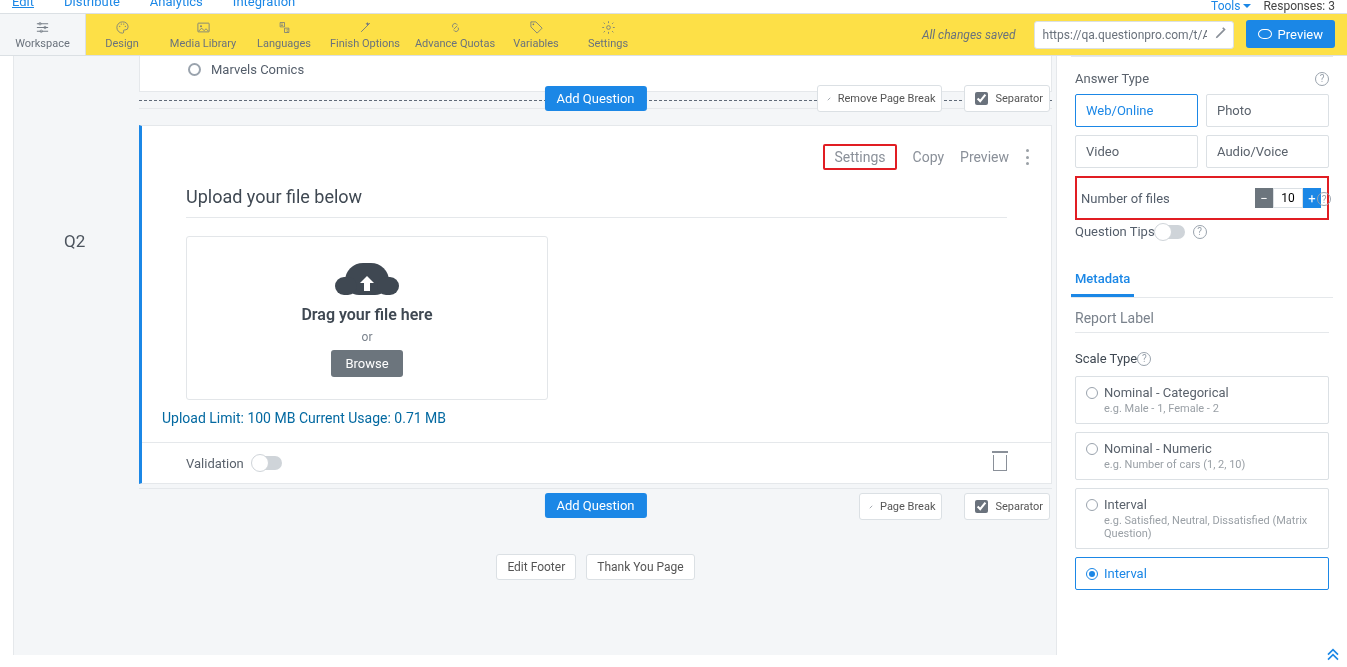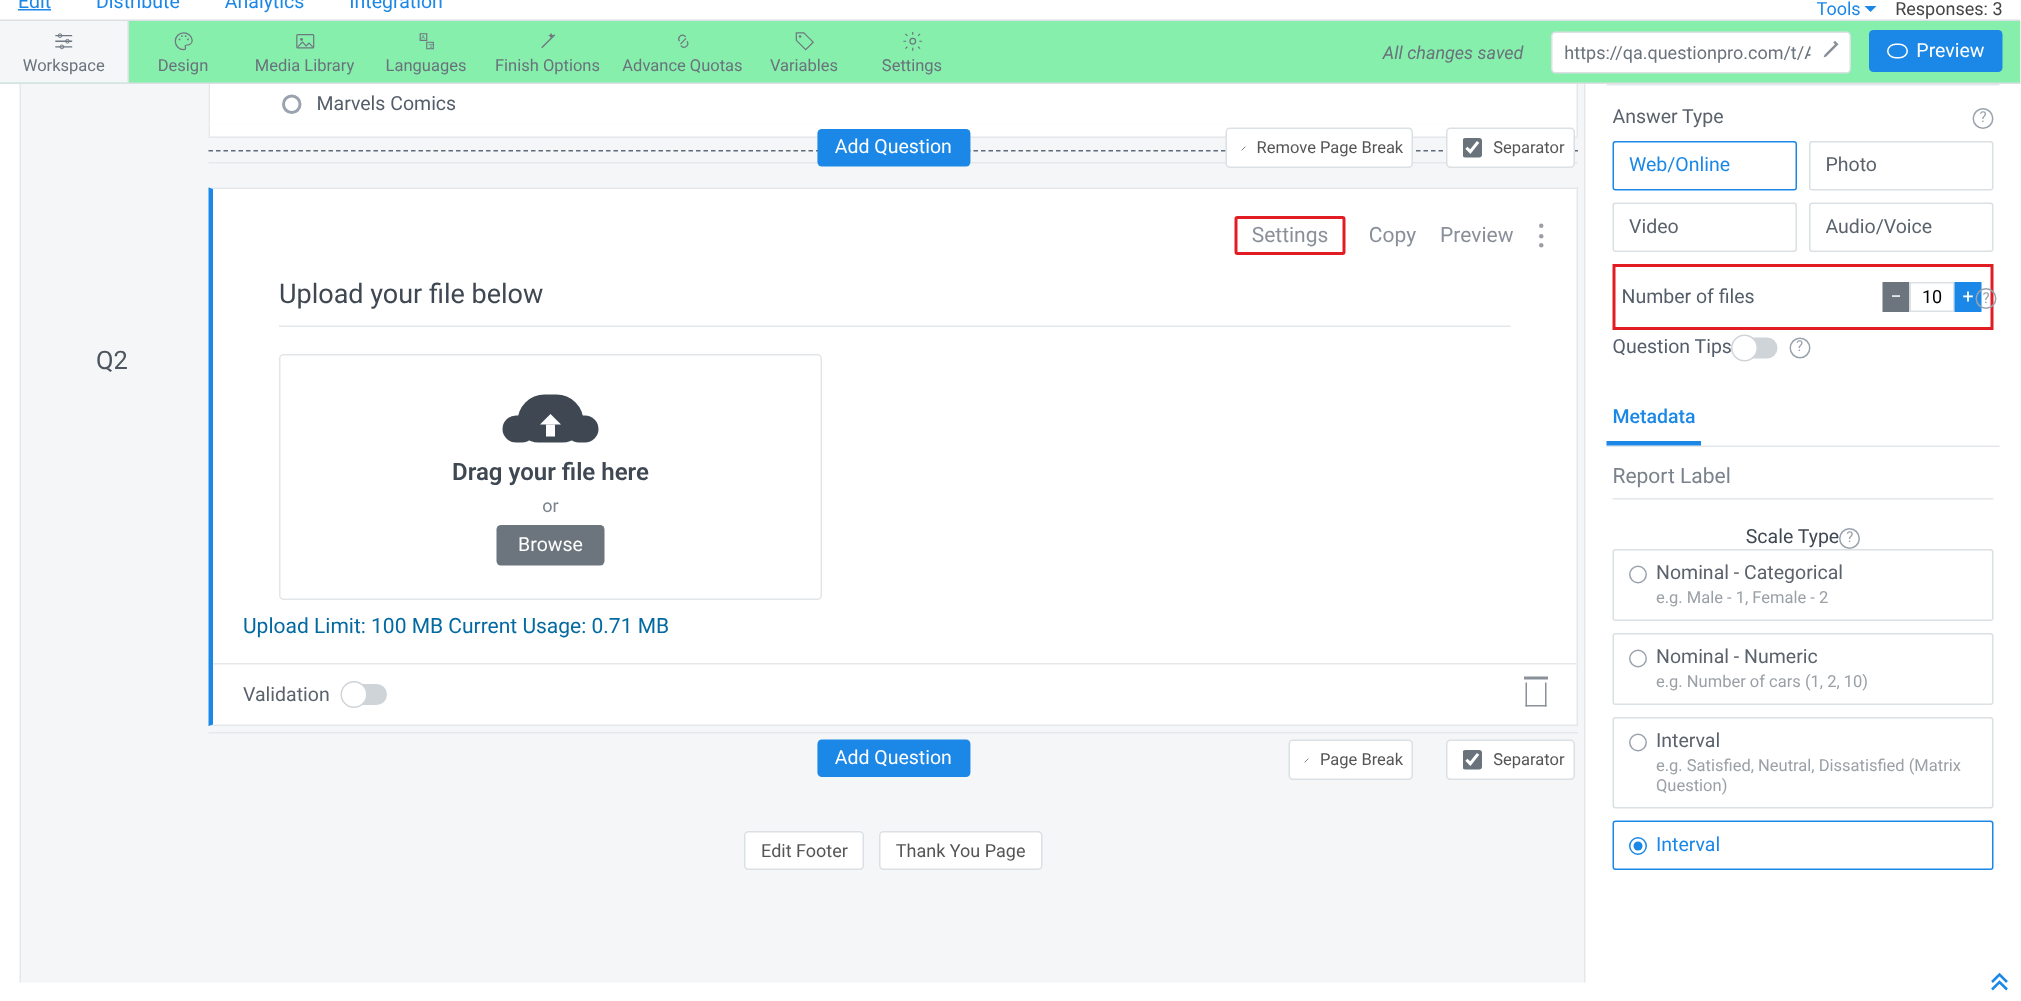--- a/index.html
+++ b/index.html
@@ -21,21 +21,21 @@
   
   .nav{height:14px;display:flex;align-items:flex-end;padding:0 12px;border-bottom:1px solid var(--border)}
   .nav-left{display:flex;gap:30px}
   .nav a{font-size:13px;color:var(--blue);text-decoration:none;padding-bottom:4px;cursor:pointer}
   .nav a.active{text-decoration:underline;color:var(--blue)}
   .nav-right{margin-left:auto;display:flex;align-items:center;gap:12px;color:#444;font-size:12px}
   .nav-right .dropdown{color:var(--blue);cursor:pointer}
   .caret-down::after{content:"";display:inline-block;margin-left:3px;border:4px solid transparent;border-top-color:currentColor;transform:translateY(2px)}
 
   
-  .toolbar{height:42px;display:flex;align-items:stretch;border-bottom:1px solid var(--border);background:#86efac}
+  .toolbar{height:42px;display:flex;align-items:stretch;border-bottom:1px solid var(--border);background:#fde047}
   .toolbar .cell{width:72px;display:flex;flex-direction:column;align-items:center;justify-content:center;color:#6a727c;font-size:11px;gap:2px;cursor:pointer}
   .toolbar .cell.wide{width:90px}
   .toolbar .cell svg{height:15px;fill:#6e7680}
   .toolbar .cell.workspace{background:var(--bg-soft);border-right:1px solid var(--border);width:86px}
   .toolbar .cell.workspace svg{stroke:#6e7680;fill:none}
   .toolbar-spacer{flex:1}
   .saved{display:flex;align-items:center;font-size:12px;font-style:italic;color:#6a727c;margin-right:10px}
   .url-box{position:relative;display:flex;align-items:center;margin:6px 8px;}
   .url-box input{width:200px;height:28px;border:1px solid var(--border);border-radius:3px;padding:0 26px 0 8px;font-size:12px;color:#6a727c}
   .url-box .edit-icon{position:absolute;right:6px;top:6px;width:14px;height:14px;fill:#8a9099}
@@ -73,21 +73,21 @@
   .upload-zone .cloud{width:44px;height:32px;background:#3f4852;border-radius:18px 18px 14px 14px;position:relative}
   .upload-zone .cloud::before{content:"";position:absolute;left:-10px;bottom:0;width:22px;height:18px;background:#3f4852;border-radius:12px}
   .upload-zone .cloud::after{content:"";position:absolute;right:-10px;bottom:0;width:22px;height:18px;background:#3f4852;border-radius:12px}
   .upload-zone .arrow{position:absolute;left:50%;top:6px;transform:translateX(-50%);width:0;height:0;border:7px solid transparent;border-bottom-color:#fff}
   .upload-zone .arrow::after{content:"";position:absolute;left:-3px;top:7px;width:6px;height:8px;background:#fff}
   .upload-zone .drag{font-size:16px;color:#3f4852;font-weight:600;margin-top:4px}
   .upload-zone .or{font-size:12px;color:#7a828c}
   .browse{background:var(--btn-grey);color:#fff;border:none;border-radius:3px;padding:6px 14px;font-size:13px;cursor:pointer}
   .limit{padding:0 20px 16px;font-size:14px;color:#0369a1}
 
-  .q-footer{border-top:1px solid var(--soft-border);padding:12px 20px;display:flex;align-items:center;justify-content:space-between}
+  .q-footer{border-top:1px solid var(--soft-border);padding:12px 44px;display:flex;align-items:center;justify-content:space-between}
   .val-row{display:flex;align-items:center;gap:8px;color:#5a626c}
   .toggle{width:30px;height:14px;background:#cfd4d9;border-radius:8px;position:relative;cursor:pointer}
   .toggle::after{content:"";position:absolute;width:16px;height:16px;background:#fff;border:1px solid #cfd4d9;border-radius:50%;top:-2px;left:-1px}
   .trash{width:14px;height:16px;border:1.5px solid #8a9099;border-top:none;position:relative;cursor:pointer}
   .trash::before{content:"";position:absolute;top:-4px;left:-2px;right:-2px;height:2px;background:#8a9099}
 
   .below-bar{position:relative;height:32px;border-top:1px solid var(--soft-border);margin-top:4px}
   .below-bar .add-q-btn{top:4px}
   .below-bar .row-end{top:4px}
 
@@ -114,21 +114,21 @@
 
   .tips-row{display:flex;align-items:center;justify-content:flex-start;margin:18px 0 2px}
 
   .tabrow{display:flex;border-bottom:1px solid var(--soft-border);margin:8px 14px 0}
   .tabrow span{padding:8px 4px;margin-right:18px;font-size:13px;color:#5a626c;cursor:pointer}
   .tabrow span.active{color:var(--blue);border-bottom:3px solid var(--blue);font-weight:500}
 
   .report-label{margin:12px 18px 4px;font-size:14px;color:#7a828c;border-bottom:1px solid var(--soft-border);padding-bottom:6px}
 
   .scale-type{margin:14px 18px 0}
-  .scale-type .st-head{display:flex;justify-content:center;align-items:center;font-size:13px;color:#3f4852;}
+  .scale-type .st-head{display:flex;justify-content:flex-start;align-items:center;font-size:13px;color:#3f4852;margin-bottom:10px}
   .scale-opt{border:1px solid var(--border);border-radius:2px;padding:8px 10px;margin-bottom:8px;cursor:pointer}
   .scale-opt .t{font-size:13px;color:#5a626c;display:flex;align-items:center;gap:6px}
   .scale-opt .d{font-size:11px;color:#9aa0a6;margin-top:2px;margin-left:18px}
   .scale-opt .r{width:12px;height:12px;border:1.5px solid #9aa3ad;border-radius:50%;display:inline-block}
   .scale-opt.active{border-color:var(--blue)}
   .scale-opt.active .t{color:var(--blue)}
   .scale-opt.active .r{border-color:var(--blue)}
   .scale-opt.active .r::after{content:"";display:block;width:6px;height:6px;margin:2px;border-radius:50%;background:var(--blue)} 
 
 </style>

